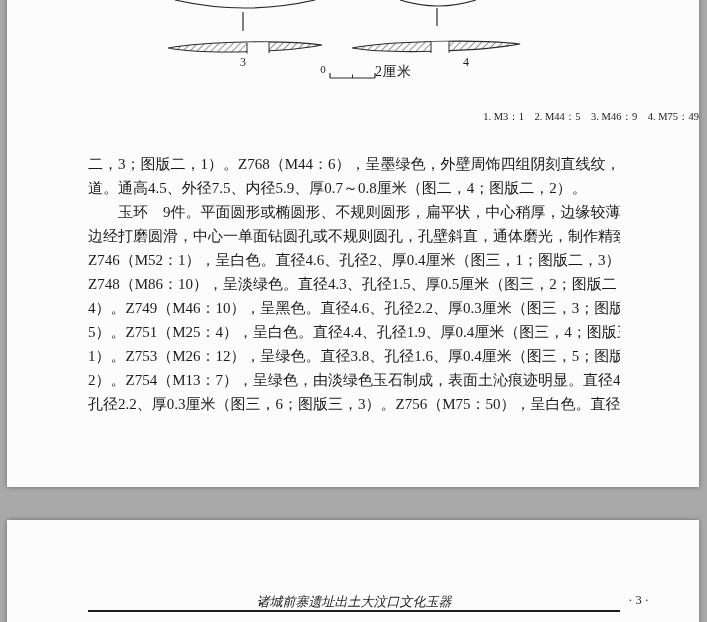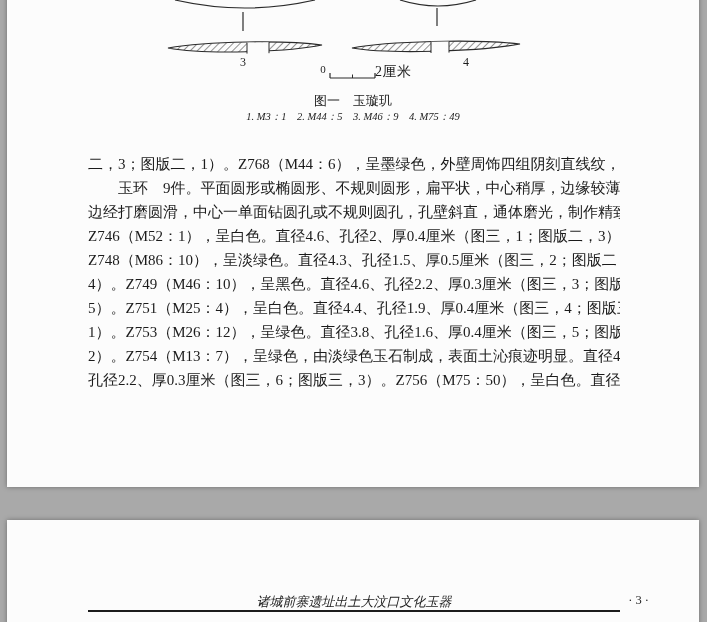--- a/index.html
+++ b/index.html
@@ -37,21 +37,21 @@
   .scale-label {
     position: absolute; left: 368px; top: 63px;
     font-size: 14px; color: #1c1c1c; letter-spacing: 0.5px;
   }
   .fig-caption {
     position: absolute; left: 0; top: 92px; width: 692px;
     text-align: center; font-size: 13px; color: #1c1c1c;
   }
   .fig-subcaption {
     position: absolute; left: 0; top: 110px; width: 692px;
-    text-align: center; font-size: 10.5px; color: #1c1c1c; font-style: italic;
+    text-align: right; font-size: 10.5px; color: #1c1c1c;
   }
 
   
   .body-text {
     position: absolute; left: 81px; top: 152px; width: 532px;
     font-size: 15px; color: #1b1b1b;
   }
   .line {
     height: 24px; line-height: 24px;
     white-space: nowrap;
@@ -119,25 +119,25 @@
           <line x1="345.5" y1="74.5" x2="345.5" y2="78" stroke="#2a2a2a" stroke-width="1"></line>
           <line x1="368" y1="73" x2="368" y2="78" stroke="#2a2a2a" stroke-width="1.2"></line>
         </g>
       </svg>
 
       <span class="fig-num fig-num-3">3</span>
       <span class="fig-num fig-num-4">4</span>
       <span class="scale-zero">0</span>
       <span class="scale-label">2厘米</span>
 
-      <div class="fig-caption">图一　玉璇玑</div>
       <div class="fig-subcaption">1. M3：1　2. M44：5　3. M46：9　4. M75：49</div>
 
       <div class="body-text">
         <div class="line">二，3；图版二，1）。Z768（M44：6），呈墨绿色，外壁周饰四组阴刻直线纹，每组两</div>
+        <div class="line end">道。通高4.5、外径7.5、内径5.9、厚0.7～0.8厘米（图二，4；图版二，2）。</div>
         <div class="line">　　玉环　9件。平面圆形或椭圆形、不规则圆形，扁平状，中心稍厚，边缘较薄，周</div>
         <div class="line">边经打磨圆滑，中心一单面钻圆孔或不规则圆孔，孔壁斜直，通体磨光，制作精致。</div>
         <div class="line">Z746（M52：1），呈白色。直径4.6、孔径2、厚0.4厘米（图三，1；图版二，3）。</div>
         <div class="line">Z748（M86：10），呈淡绿色。直径4.3、孔径1.5、厚0.5厘米（图三，2；图版二，</div>
         <div class="line">4）。Z749（M46：10），呈黑色。直径4.6、孔径2.2、厚0.3厘米（图三，3；图版二，</div>
         <div class="line">5）。Z751（M25：4），呈白色。直径4.4、孔径1.9、厚0.4厘米（图三，4；图版三，</div>
         <div class="line">1）。Z753（M26：12），呈绿色。直径3.8、孔径1.6、厚0.4厘米（图三，5；图版三，</div>
         <div class="line">2）。Z754（M13：7），呈绿色，由淡绿色玉石制成，表面土沁痕迹明显。直径4.8、</div>
         <div class="line">孔径2.2、厚0.3厘米（图三，6；图版三，3）。Z756（M75：50），呈白色。直径4.7、</div>
       </div>

